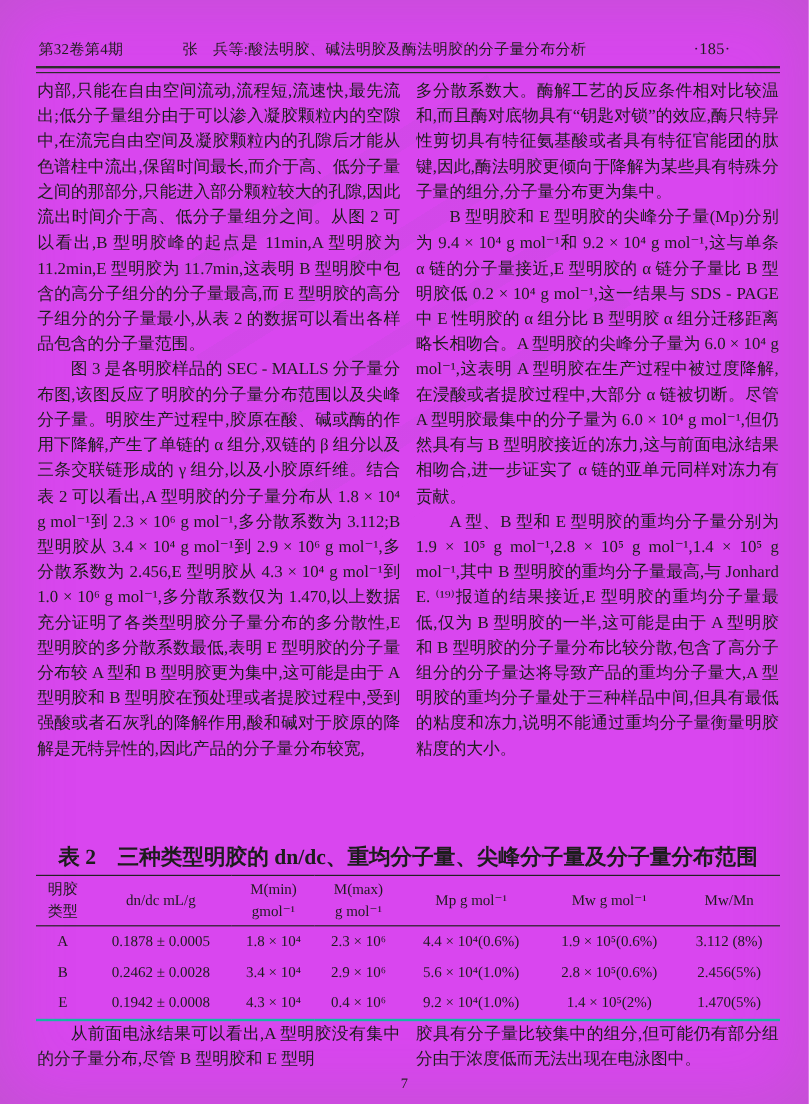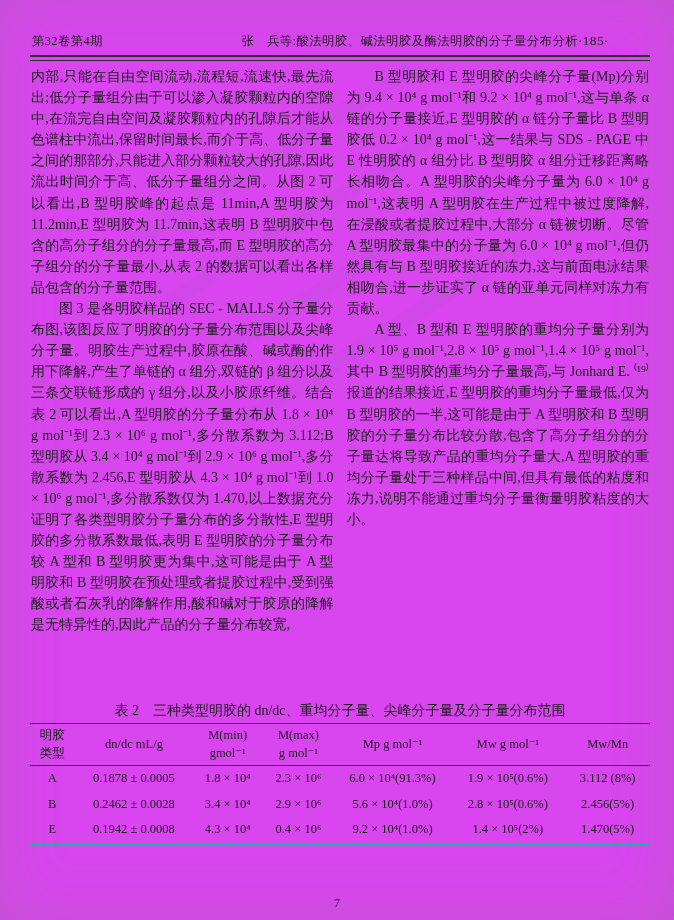--- a/index.html
+++ b/index.html
@@ -11,34 +11,34 @@
   .scan-vignette{position:absolute;inset:0;pointer-events:none;
     box-shadow:inset 0 0 60px rgba(120,118,110,.25);}
   .watermark{position:absolute;top:110px;left:170px;width:330px;height:300px;
     transform:rotate(-32deg);opacity:.05;pointer-events:none;
     background:
       repeating-linear-gradient(0deg,transparent 0 54px,#55607a 54px 70px);}
   
   .header{position:absolute;top:33px;left:32px;right:26px;
     display:flex;align-items:baseline;font-size:12.5px;letter-spacing:.3px;}
   .header-left{width:120px;}
-  .header-center{flex:1;text-align:right;}
+  .header-center{flex:1;text-align:left;}
   .header-right{width:70px;text-align:left;font-size:13.5px;}
   .header-rule{position:absolute;top:55px;left:30px;right:24px;height:3px;
     border-top:2.5px solid #2c2c2c;border-bottom:1px solid #2c2c2c;}
   
   .columns{position:absolute;top:66px;left:31px;right:25px;height:637px;
     display:flex;gap:13px;overflow:hidden;
     font-size:14px;line-height:21.1px;text-align:justify;}
   .col{flex:1;overflow:hidden;}
-  .col p{margin:0;font-family:Liberation Serif, serif;}
+  .col p{margin:0;}
   .col p.indent{text-indent:2em;}
   
   .tablewrap{position:absolute;top:702px;left:30px;right:24px;}
-  .table-caption{text-align:center;font-weight:normal;font-size:14px;margin:0 0 3px 0;}
+  .table-caption{text-align:center;font-weight:bold;font-size:18px;margin:0 0 3px 0;}
   table{width:100%;border-collapse:collapse;font-size:12.5px;
     border-top:1.5px solid #222;border-bottom:2px solid #14b8a6;}
   thead th{border-bottom:1.2px solid #222;font-weight:normal;
     padding:3px 1px;white-space:pre-line;line-height:1.4;text-align:center;}
   tbody td{text-align:center;padding:4px 1px;line-height:1.4;}
   col.c-type{width:48px;} col.c-dndc{width:128px;} col.c-min{width:72px;}
   col.c-max{width:76px;} col.c-mp{width:122px;} col.c-mw{width:122px;} col.c-mwmn{width:88px;}
   
   .bottom-cols{position:absolute;top:852px;left:31px;right:25px;height:44px;
     display:flex;gap:13px;font-size:14px;line-height:21.1px;text-align:justify;overflow:hidden;}
@@ -58,20 +58,21 @@
     <span class="header-right">·185·</span>
   </div>
   <div class="header-rule"></div>
 
   <div class="columns">
     <div class="col">
       <p>内部,只能在自由空间流动,流程短,流速快,最先流出;低分子量组分由于可以渗入凝胶颗粒内的空隙中,在流完自由空间及凝胶颗粒内的孔隙后才能从色谱柱中流出,保留时间最长,而介于高、低分子量之间的那部分,只能进入部分颗粒较大的孔隙,因此流出时间介于高、低分子量组分之间。从图 2 可以看出,B 型明胶峰的起点是 11min,A 型明胶为11.2min,E 型明胶为 11.7min,这表明 B 型明胶中包含的高分子组分的分子量最高,而 E 型明胶的高分子组分的分子量最小,从表 2 的数据可以看出各样品包含的分子量范围。</p>
       <p class="indent">图 3 是各明胶样品的 SEC - MALLS 分子量分布图,该图反应了明胶的分子量分布范围以及尖峰分子量。明胶生产过程中,胶原在酸、碱或酶的作用下降解,产生了单链的 α 组分,双链的 β 组分以及三条交联链形成的 γ 组分,以及小胶原纤维。结合表 2 可以看出,A 型明胶的分子量分布从 1.8 × 10⁴ g mol⁻¹到 2.3 × 10⁶ g mol⁻¹,多分散系数为 3.112;B 型明胶从 3.4 × 10⁴ g mol⁻¹到 2.9 × 10⁶ g mol⁻¹,多分散系数为 2.456,E 型明胶从 4.3 × 10⁴ g mol⁻¹到 1.0 × 10⁶ g mol⁻¹,多分散系数仅为 1.470,以上数据充分证明了各类型明胶分子量分布的多分散性,E 型明胶的多分散系数最低,表明 E 型明胶的分子量分布较 A 型和 B 型明胶更为集中,这可能是由于 A 型明胶和 B 型明胶在预处理或者提胶过程中,受到强酸或者石灰乳的降解作用,酸和碱对于胶原的降解是无特异性的,因此产品的分子量分布较宽,</p>
     </div>
     <div class="col">
+      <p>多分散系数大。酶解工艺的反应条件相对比较温和,而且酶对底物具有“钥匙对锁”的效应,酶只特异性剪切具有特征氨基酸或者具有特征官能团的肽键,因此,酶法明胶更倾向于降解为某些具有特殊分子量的组分,分子量分布更为集中。</p>
       <p class="indent">B 型明胶和 E 型明胶的尖峰分子量(Mp)分别为 9.4 × 10⁴ g mol⁻¹和 9.2 × 10⁴ g mol⁻¹,这与单条 α 链的分子量接近,E 型明胶的 α 链分子量比 B 型明胶低 0.2 × 10⁴ g mol⁻¹,这一结果与 SDS - PAGE 中 E 性明胶的 α 组分比 B 型明胶 α 组分迁移距离略长相吻合。A 型明胶的尖峰分子量为 6.0 × 10⁴ g mol⁻¹,这表明 A 型明胶在生产过程中被过度降解,在浸酸或者提胶过程中,大部分 α 链被切断。尽管 A 型明胶最集中的分子量为 6.0 × 10⁴ g mol⁻¹,但仍然具有与 B 型明胶接近的冻力,这与前面电泳结果相吻合,进一步证实了 α 链的亚单元同样对冻力有贡献。</p>
       <p class="indent">A 型、B 型和 E 型明胶的重均分子量分别为 1.9 × 10⁵ g mol⁻¹,2.8 × 10⁵ g mol⁻¹,1.4 × 10⁵ g mol⁻¹,其中 B 型明胶的重均分子量最高,与 Jonhard E. ⁽¹⁹⁾报道的结果接近,E 型明胶的重均分子量最低,仅为 B 型明胶的一半,这可能是由于 A 型明胶和 B 型明胶的分子量分布比较分散,包含了高分子组分的分子量达将导致产品的重均分子量大,A 型明胶的重均分子量处于三种样品中间,但具有最低的粘度和冻力,说明不能通过重均分子量衡量明胶粘度的大小。</p>
     </div>
   </div>
 
   <div class="tablewrap">
     <p class="table-caption">表 2　三种类型明胶的 dn/dc、重均分子量、尖峰分子量及分子量分布范围</p>
     <table>
       <colgroup>
         <col class="c-type">
@@ -95,21 +96,21 @@
           <th>Mw g mol⁻¹</th>
           <th>Mw/Mn</th>
         </tr>
       </thead>
       <tbody>
         <tr>
           <td>A</td>
           <td>0.1878 ± 0.0005</td>
           <td>1.8 × 10⁴</td>
           <td>2.3 × 10⁶</td>
-          <td>6.0 × 10⁴(91.3%)</td>
+          <td>4.4 × 10⁴(0.6%)</td>
           <td>1.9 × 10⁵(0.6%)</td>
           <td>3.112 (8%)</td>
         </tr>
         <tr>
           <td>B</td>
           <td>0.2462 ± 0.0028</td>
           <td>3.4 × 10⁴</td>
           <td>2.9 × 10⁶</td>
           <td>5.6 × 10⁴(1.0%)</td>
           <td>2.8 × 10⁵(0.6%)</td>
@@ -121,17 +122,25 @@
           <td>4.3 × 10⁴</td>
           <td>0.4 × 10⁶</td>
           <td>9.2 × 10⁴(1.0%)</td>
           <td>1.4 × 10⁵(2%)</td>
           <td>1.470(5%)</td>
         </tr>
       </tbody>
     </table>
   </div>
 
+  <div class="bottom-cols">
+    <div class="col">
+      <p class="indent">从前面电泳结果可以看出,A 型明胶没有集中的分子量分布,尽管 B 型明胶和 E 型明</p>
+    </div>
+    <div class="col">
+      <p>胶具有分子量比较集中的组分,但可能仍有部分组分由于浓度低而无法出现在电泳图中。</p>
+    </div>
+  </div>
 
   <div class="page-number">7</div>
 
   <div class="scan-vignette"></div>
 </div>
 
 </body></html>

